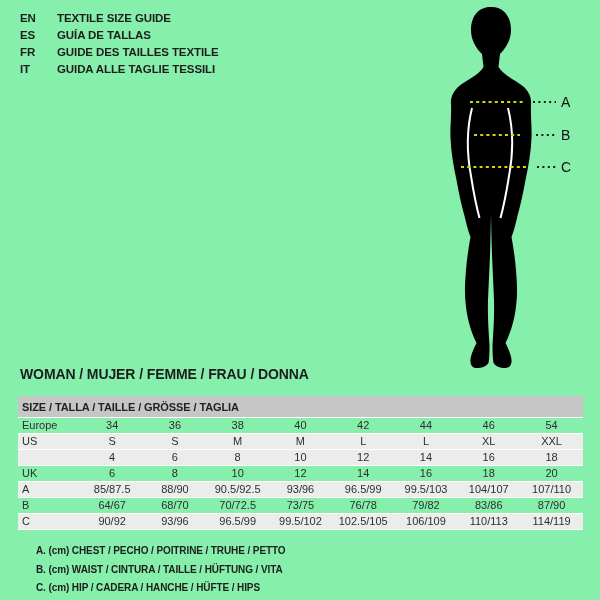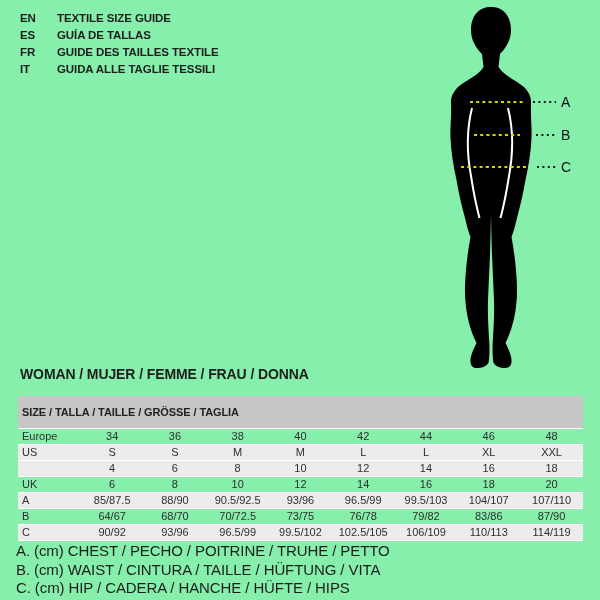--- a/index.html
+++ b/index.html
@@ -41,27 +41,27 @@
     font-size:11px;color:#2e2e2e;
   }
   .size-table td,.size-table th{
     padding:0;height:15px;line-height:15px;
     font-weight:400;text-align:center;
     border-bottom:1px solid #ffffff;
     overflow:hidden;white-space:nowrap;
   }
   .size-table .label-col{width:76px;text-align:left;padding-left:4px;margin-top:40px;}
   .size-table .hdr th{
-    height:32px;line-height:16px;text-align:left;padding-left:4px;
+    height:21px;line-height:16px;text-align:left;padding-left:4px;
     font-weight:700;letter-spacing:-0.1px;color:#222;
   }
   
   .legend-block{
-    position:absolute;left:16px;top:542px;
-    font-size:15px;font-weight:400;letter-spacing:-0.1px;
+    position:absolute;left:36px;top:542px;
+    font-size:10px;font-weight:700;letter-spacing:-0.1px;
   }
   .legend-row{line-height:18.5px;white-space:nowrap;}
 </style>
 </head>
 <body>
 
 <div class="page">
 
   <div class="lang-block">
       <div class="lang-row">
@@ -150,21 +150,21 @@
     <tbody id="size-table-body">
         <tr>
           <td class="label-col">Europe</td>
           <td>34</td>
           <td>36</td>
           <td>38</td>
           <td>40</td>
           <td>42</td>
           <td>44</td>
           <td>46</td>
-          <td>48</td>
+          <td>54</td>
         </tr>
         <tr style="background: rgb(236, 236, 236);">
           <td class="label-col">US</td>
           <td>S</td>
           <td>S</td>
           <td>M</td>
           <td>M</td>
           <td>L</td>
           <td>L</td>
           <td>XL</td>

